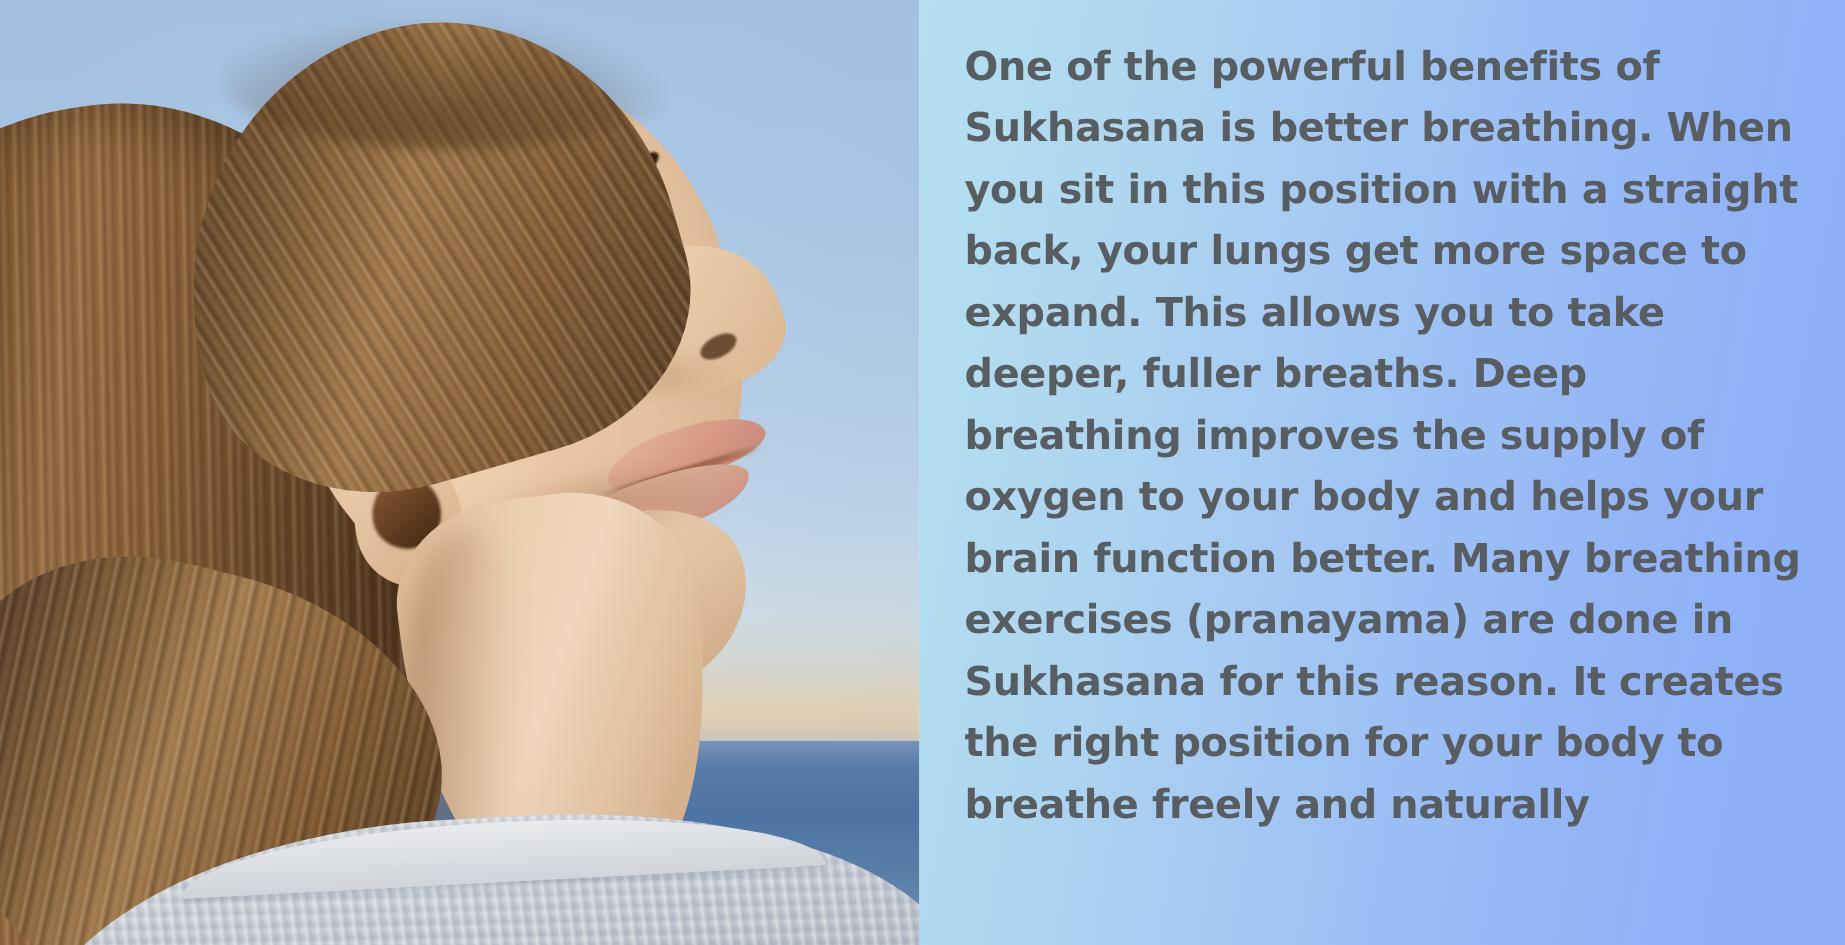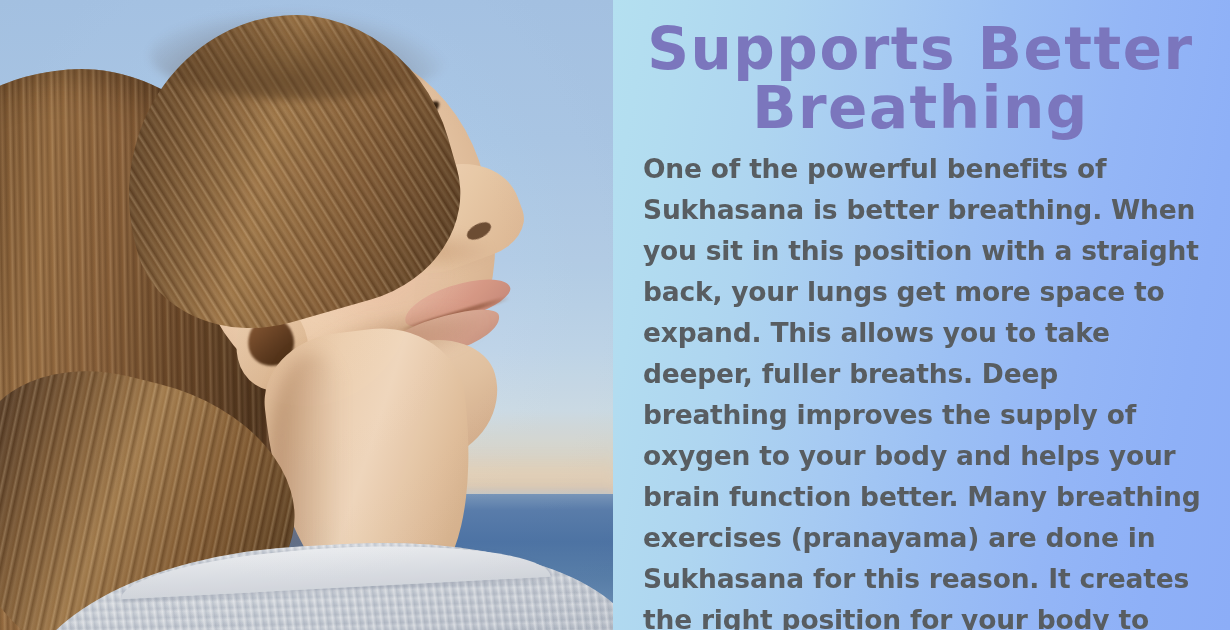--- a/index.html
+++ b/index.html
@@ -547,17 +547,16 @@
     <div class="hair-tail-strands"></div>
 
     <div class="sweater"></div>
     <div class="sweater-knit"></div>
     <div class="sweater-collar"></div>
 
     <div class="photo-grain"></div>
   </div>
 
   <div class="text-panel">
-    <h1 class="panel-title">Supports Better Breathing</h1>
     <p class="panel-body">One of the powerful benefits of Sukhasana is better breathing. When you sit in this position with a straight back, your lungs get more space to expand. This allows you to take deeper, fuller breaths. Deep breathing improves the supply of oxygen to your body and helps your brain function better. Many breathing exercises (pranayama) are done in Sukhasana for this reason. It creates the right position for your body to breathe freely and naturally</p>
   </div>
 
 </div>
 
 </body></html>

